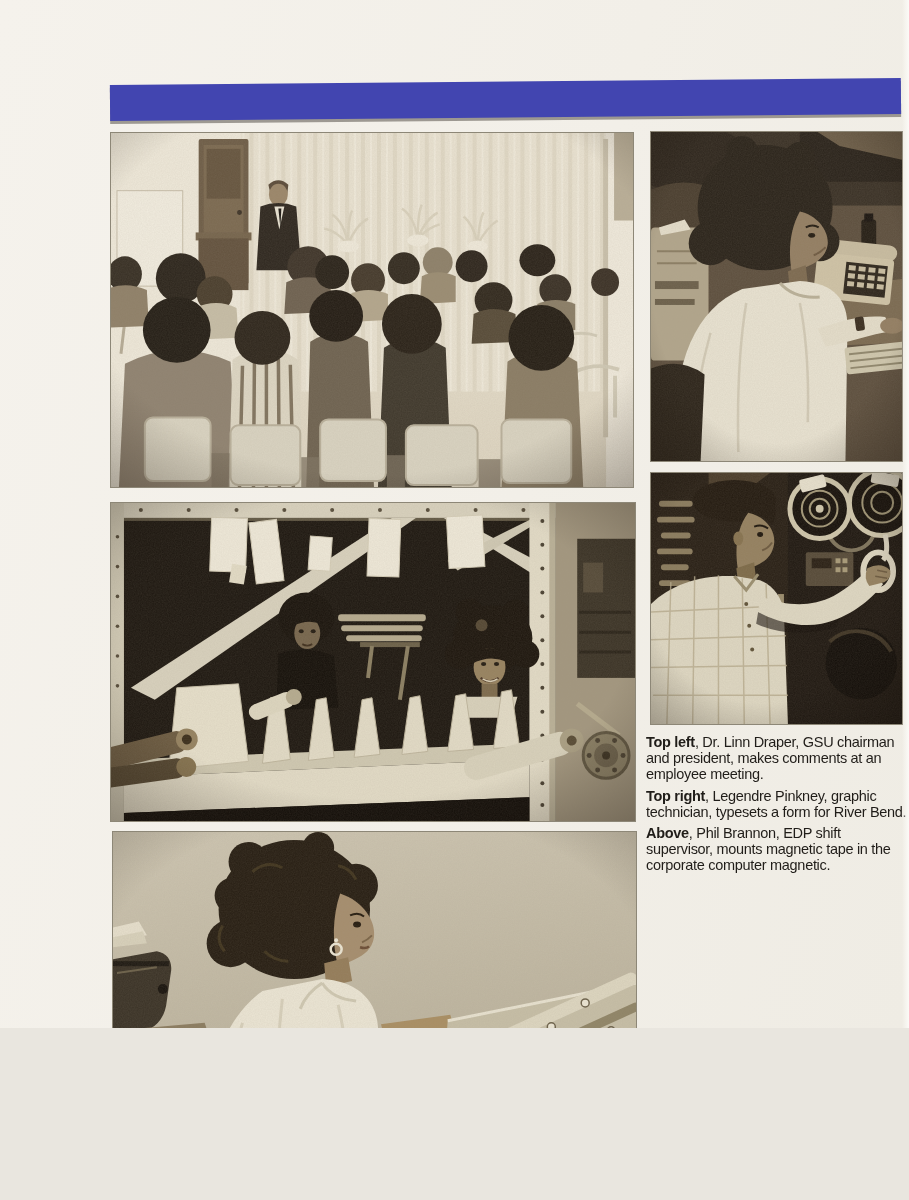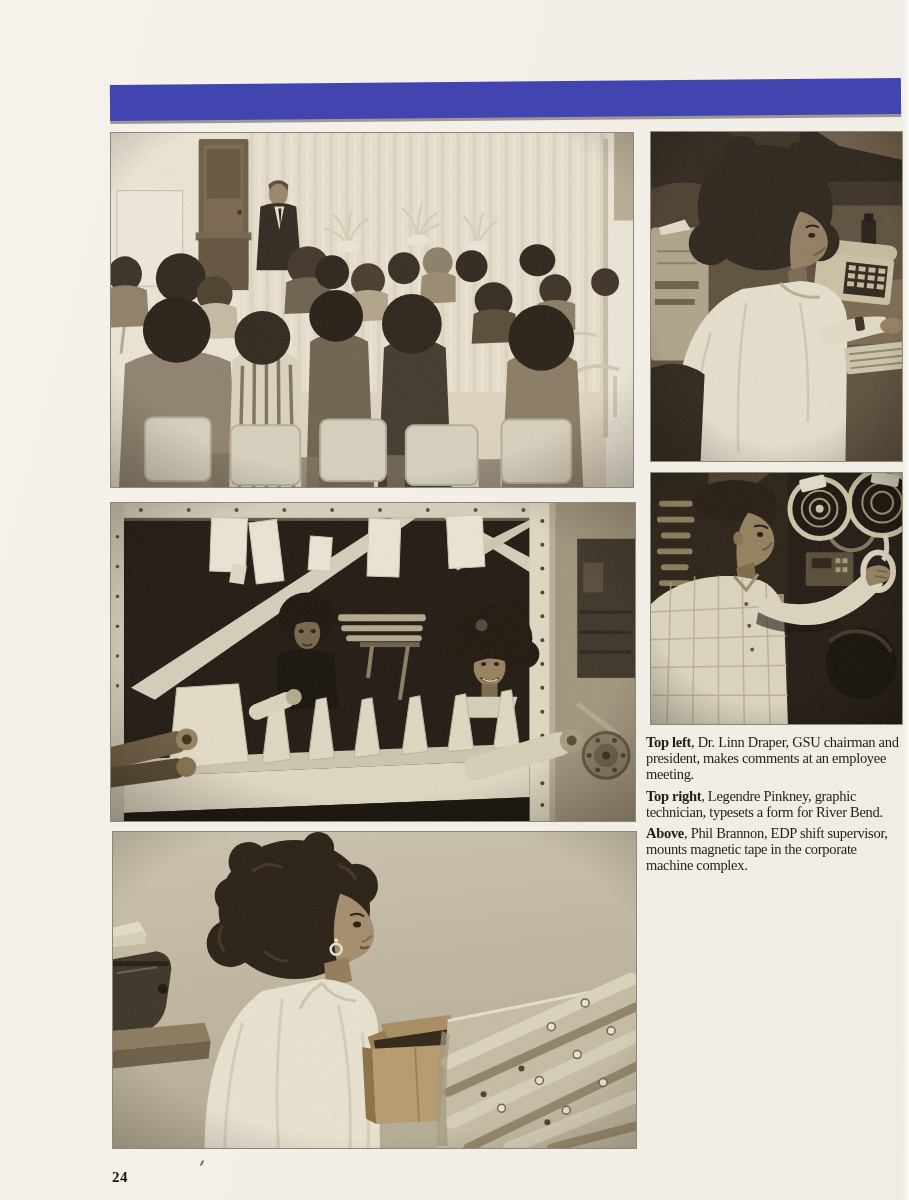--- a/index.html
+++ b/index.html
@@ -1,19 +1,19 @@
 <!DOCTYPE html>
 <html><head>
 <meta charset="utf-8">
 <style>
   html,body{margin:0;padding:0;background:#e9e6df;}
   .page{
-    position:relative;width:909px;height:1200px;overflow:hidden;
+    position:relative;width:909px;height:1028px;overflow:hidden;
     background:linear-gradient(105deg,#f5f2ec 0%,#f2efe8 55%,#efece4 100%);
-    font-family:Liberation Serif, serif;
+    font-family:Liberation Sans, sans-serif;
   }
   .page::after{
     content:"";position:absolute;right:0;top:0;width:7px;height:100%;
     background:linear-gradient(to right,rgba(255,255,255,0),rgba(253,252,249,0.9));
     pointer-events:none;
   }
   .banner{
     position:absolute;left:110px;top:85px;width:791px;height:36px;
     background:#4245b0;
     transform:rotate(-0.5deg);transform-origin:left center;
@@ -551,19 +551,19 @@
       </g>
       <path d="M330 200 q-8 60 -4 116 l10 0 q-4 -60 2 -112 z" fill="#a2997f" opacity="0.7"></path>
       <rect width="525" height="318" filter="url(#fg)" opacity="0.4"></rect>
       <rect width="525" height="318" fill="url(#fv)"></rect>
     </svg>
   </figure>
 
   <section class="captions">
     <p class="cap"><b>Top left</b><span>, Dr. Linn Draper, GSU chairman and president, makes comments at an employee meeting.</span></p>
     <p class="cap"><b>Top right</b><span>, Legendre Pinkney, graphic technician, typesets a form for River Bend.</span></p>
-    <p class="cap"><b>Above</b><span>, Phil Brannon, EDP shift supervisor, mounts magnetic tape in the corporate machine complex.</span></p>
+    <p class="cap"><b>Above</b><span>, Phil Brannon, EDP shift supervisor, mounts magnetic tape in the corporate computer magnetic.</span></p>
   </section>
 
   <div class="stray"></div>
   <div class="pageno">24</div>
 
 </div>
 
 </body></html>

